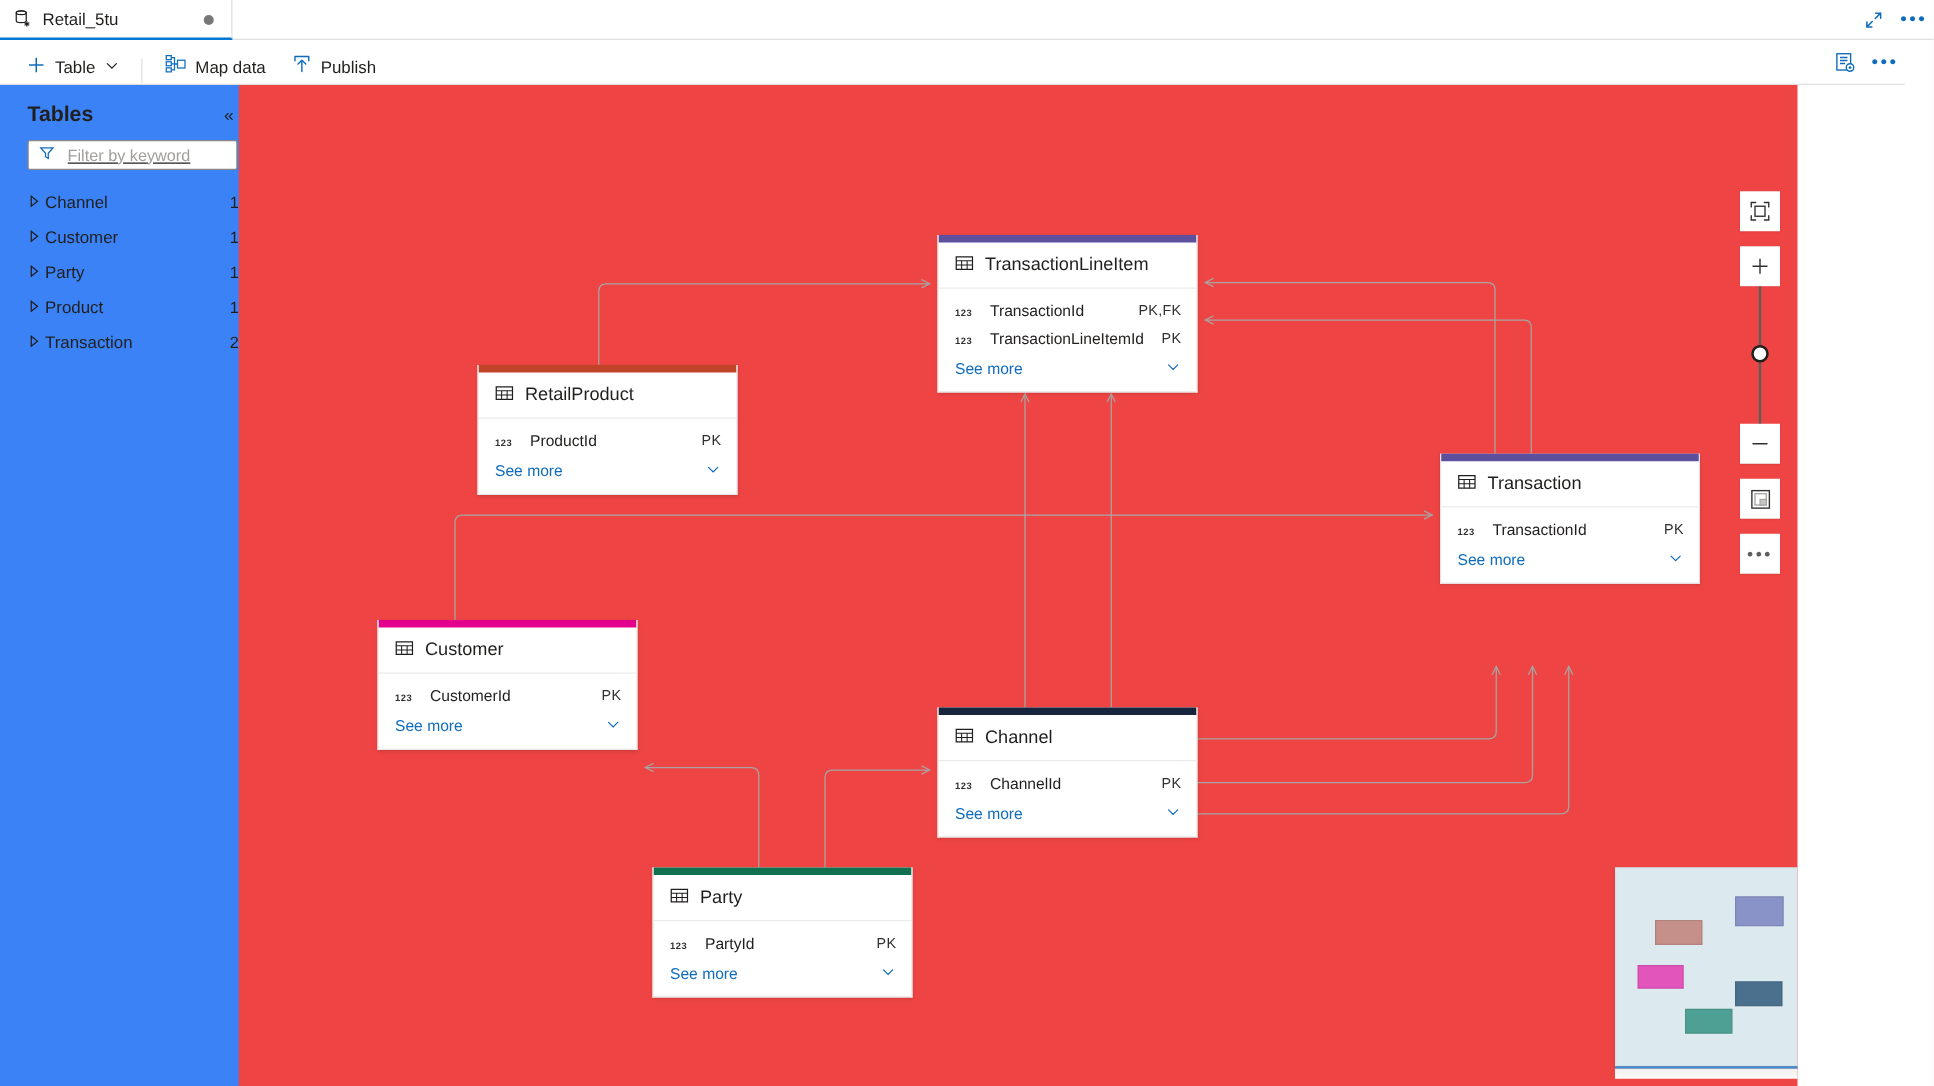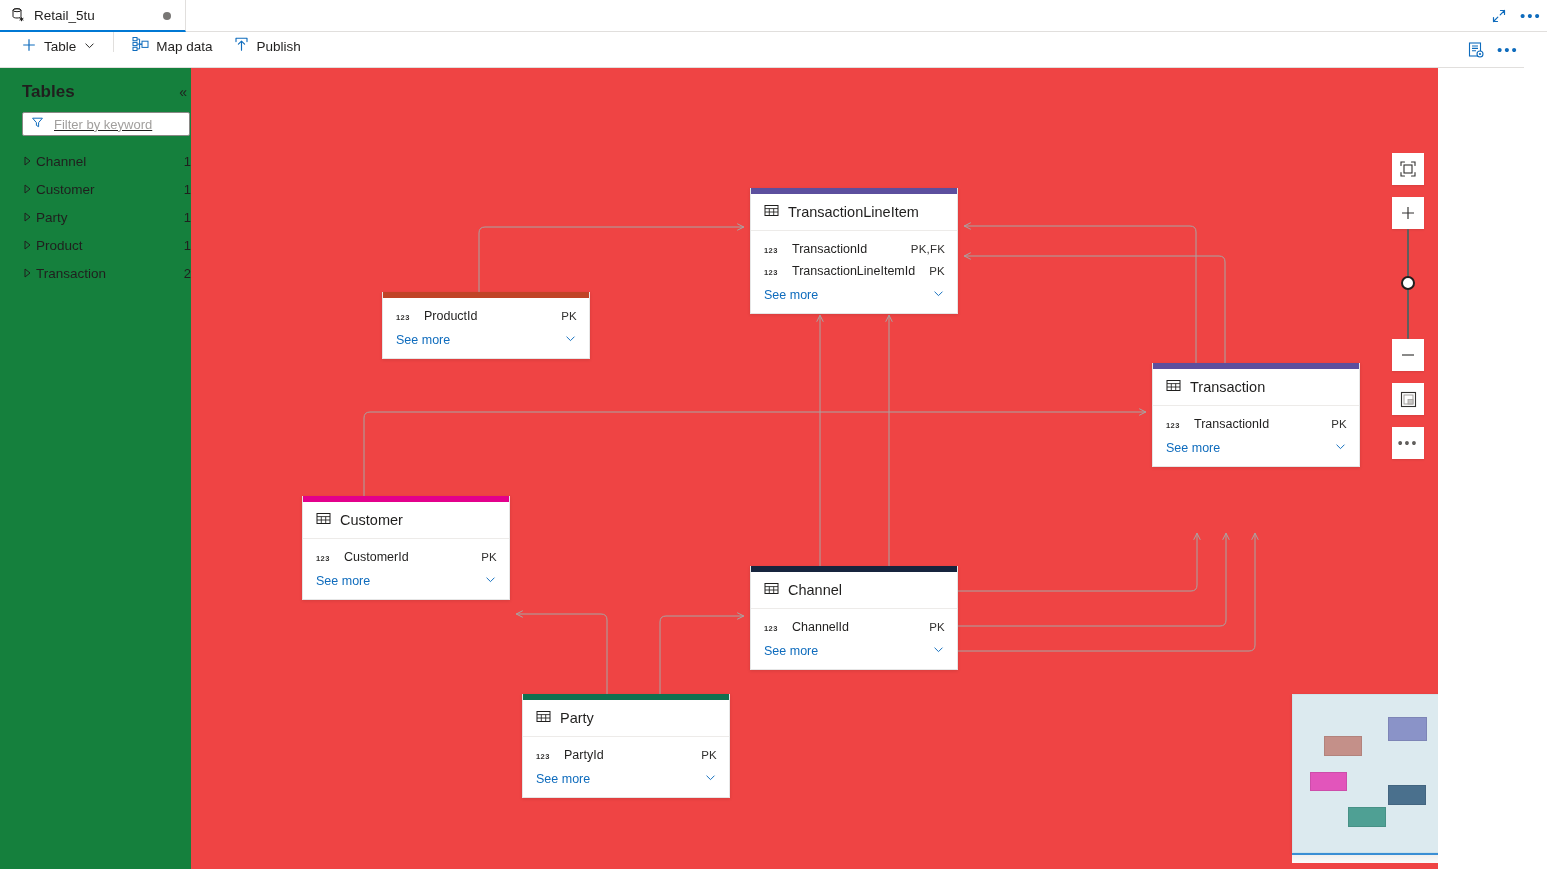--- a/index.html
+++ b/index.html
@@ -41,36 +41,36 @@
   .iconbtn {
     width: 32px; height: 31px; display: flex; align-items: center; justify-content: center;
     cursor: default;
   }
   .ellipsis { letter-spacing: 2px; color: #0f6cbd; font-size: 15px; line-height: 1; }
 
   
   .cmdbar {
     position: absolute; top: 32px; left: 0; width: 1524px; height: 36px;
     background: #fff; border-bottom: 1px solid #e1dfdd;
-    display: flex; align-items: flex-start; padding-left: 12px; gap: 2px;
+    display: flex; align-items: flex-end; padding-left: 12px; gap: 2px;
   }
   .cmd {
     display: flex; align-items: center; gap: 7px;
     height: 28px; padding: 0 9px; border-radius: 2px;
     font-size: 13.5px; color: #201f1e; white-space: nowrap; cursor: default;
   }
   .cmd svg { flex: 0 0 auto; }
   .chev-sm { margin-left: 1px; }
   .cmd-sep { width: 1px; height: 20px; background: #e1dfdd; margin: 0 7px; }
   .cmdbar-right { position: absolute; right: 0; top: 0; height: 35px; display: flex; align-items: center; }
 
   
   .sidebar {
     position: absolute; top: 68px; left: 0; width: 206px; height: 801px;
-    background: #15803d; border-right: 1px solid #e1dfdd;
+    background: #3b82f6; border-right: 1px solid #e1dfdd;
   }
   .sidebar-head {
     display: flex; align-items: center; justify-content: space-between;
     padding: 14px 14px 10px 22px;
   }
   .sidebar-title { font-size: 17px; font-weight: 600; color: #201f1e; }
   .collapse-btn { color: #201f1e; font-size: 14px; cursor: default; padding: 2px 4px; }
   .filter-wrap { padding: 0 15px 0 22px; }
   .filter-box {
     display: flex; align-items: center; gap: 8px;
@@ -380,20 +380,29 @@
             <svg width="11" height="11" viewBox="0 0 12 12">
                 <path d="M2 4.3l4 4 4-4" stroke="#0f6cbd" stroke-width="1.05" fill="none" stroke-linecap="round"></path>
               </svg>
           </span>
         </div>
       </div>
     </div>
 
     <div class="node" style="left:191px; top:224px;">
       <div class="node-accent" style="background:#c04327;"></div>
+      <div class="node-head">
+        <span>
+          <svg width="15" height="15" viewBox="0 0 15 15">
+            <rect x="1" y="2.5" width="13" height="10" fill="none" stroke="#201f1e" stroke-width="1"></rect>
+            <path d="M1 5.6h13M1 9h13M5.3 5.6v6.9M9.7 5.6v6.9" stroke="#201f1e" stroke-width=".85"></path>
+          </svg>
+        </span>
+        <span class="node-title">RetailProduct</span>
+      </div>
       <div class="node-body">
         <div class="field-row">
           <span class="field-type">123</span>
           <span class="field-name">ProductId</span>
           <span class="field-key">PK</span>
         </div>
         <div class="seemore">
           <span>See more</span>
           <span>
             <svg width="11" height="11" viewBox="0 0 12 12">

